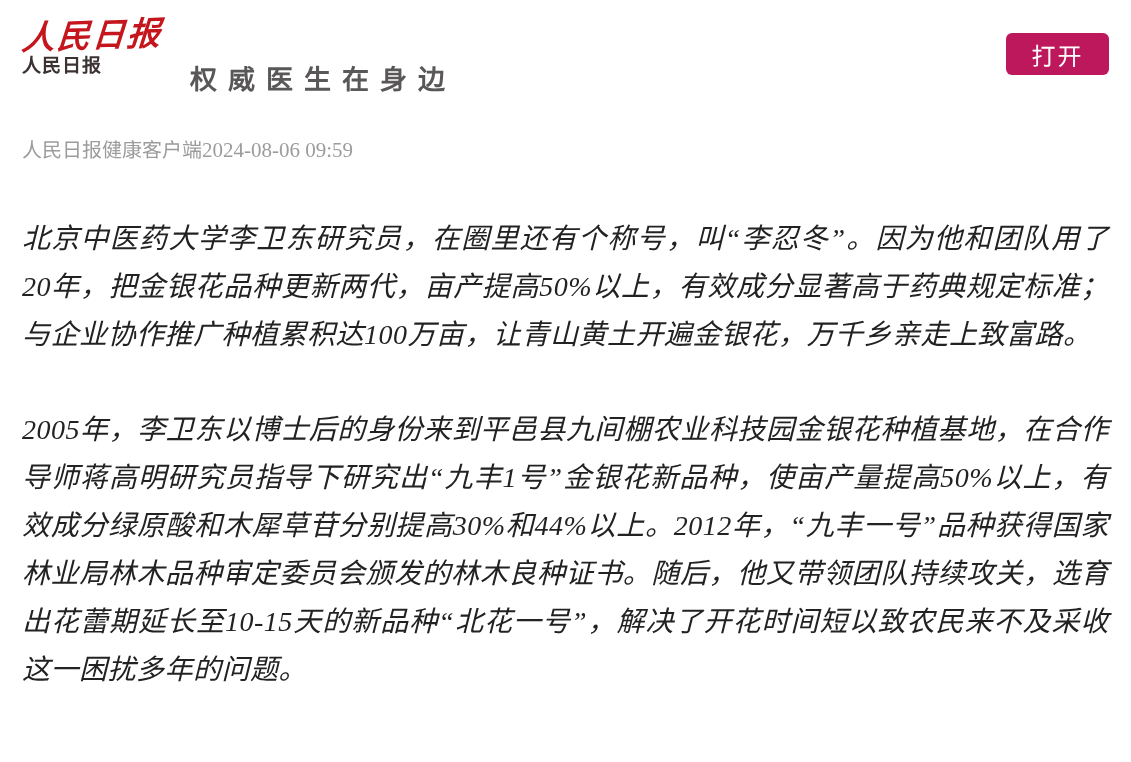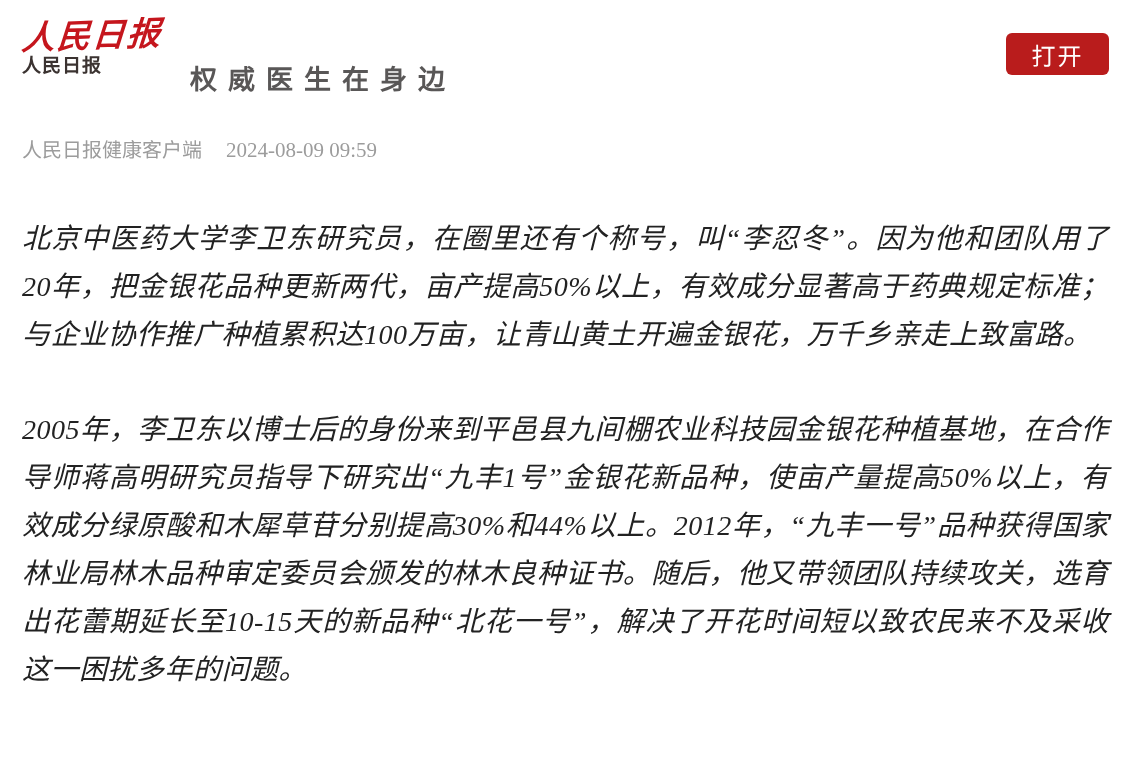--- a/index.html
+++ b/index.html
@@ -53,21 +53,21 @@
     letter-spacing: 11px;
     margin-left: 28px;
     margin-top: 38px;
     white-space: nowrap;
   }
   .open-btn {
     margin-left: auto;
     margin-top: 13px;
     width: 103px;
     height: 42px;
-    background: #b91c1c;
+    background: #be185d;
     color: #ffffff;
     border: none;
     border-radius: 6px;
     font-size: 24px;
     font-family: "Liberation Sans", sans-serif;
     letter-spacing: 2px;
     cursor: pointer;
     display: flex;
     align-items: center;
     justify-content: center;
@@ -88,21 +88,20 @@
   }
   .article-meta {
     margin-top: 32px;
     display: flex;
     align-items: baseline;
     font-size: 20px;
     color: #9c9c9c;
   }
   .meta-source {
     font-family: Liberation Mono, monospace;
-    margin-right: 24px;
   }
   .meta-datetime {
     font-family: "Liberation Serif", serif;
     font-size: 21px;
   }
   .article-body {
     margin-top: 52px;
   }
   .article-body p {
     font-family: "Liberation Serif", serif;
@@ -123,19 +122,19 @@
     <span class="logo-calligraphy">人民日报</span>
     <span class="logo-sub">人民日报</span>
   </div>
   <div class="tagline">权威医生在身边</div>
   <button class="open-btn">打开</button>
 </header>
 
 <main class="article">
   <div class="article-meta">
     <span class="meta-source">人民日报健康客户端</span>
-    <span class="meta-datetime">2024-08-09 09:59</span>
+    <span class="meta-datetime">2024-08-06 09:59</span>
   </div>
   <div class="article-body">
       <p>北京中医药大学李卫东研究员，在圈里还有个称号，叫“李忍冬”。因为他和团队用了20年，把金银花品种更新两代，亩产提高50%以上，有效成分显著高于药典规定标准；与企业协作推广种植累积达100万亩，让青山黄土开遍金银花，万千乡亲走上致富路。</p>
       <p>2005年，李卫东以博士后的身份来到平邑县九间棚农业科技园金银花种植基地，在合作导师蒋高明研究员指导下研究出“九丰1号”金银花新品种，使亩产量提高50%以上，有效成分绿原酸和木犀草苷分别提高30%和44%以上。2012年，“九丰一号”品种获得国家林业局林木品种审定委员会颁发的林木良种证书。随后，他又带领团队持续攻关，选育出花蕾期延长至10-15天的新品种“北花一号”，解决了开花时间短以致农民来不及采收这一困扰多年的问题。</p>
     </div>
 </main>
 
 </body></html>

